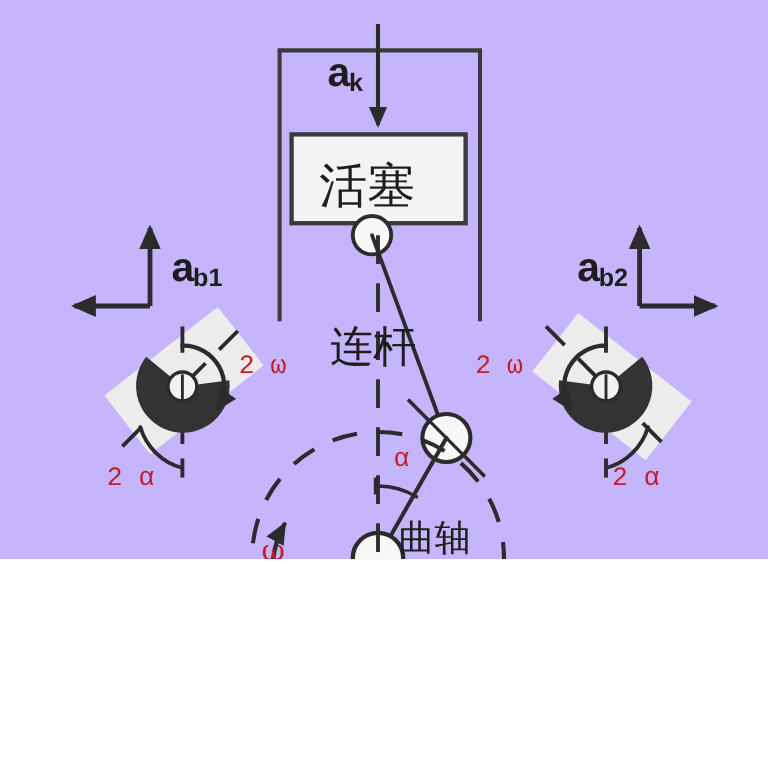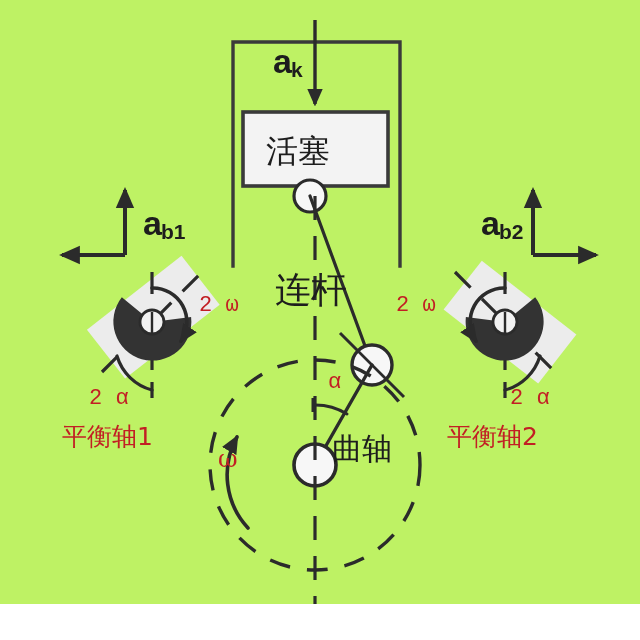--- a/index.html
+++ b/index.html
@@ -3,22 +3,22 @@
 <meta charset="utf-8">
 <style>
   html, body {
     margin: 0;
     padding: 0;
     background: #ffffff;
   }
   #stage {
     position: relative;
     width: 640px;
-    height: 604px;
-    background: #bef264;
+    height: 466px;
+    background: #c4b5fd;
     overflow: hidden;
     font-family: "Liberation Sans", sans-serif;
   }
   #diagram {
     position: absolute;
     left: 0;
     top: 0;
     width: 640px;
     height: 640px;
   }
@@ -185,21 +185,21 @@
     <g>
       <path d="M 533 255 L 533 190" fill="none" stroke="#2b2b2b" stroke-width="4" marker-end="url(#arrowDark)"></path>
       <path d="M 533 255 L 596 255" fill="none" stroke="#2b2b2b" stroke-width="4" marker-end="url(#arrowDark)"></path>
     </g>
   </svg>
 
   <div class="lbl lbl-dark acc-label" style="left:273px; top:44px;">
     <span>a</span><span class="sub">k</span>
   </div>
 
-  <div class="lbl lbl-dark cn-label" style="left:266px; top:135px; font-size:32px;">活塞</div>
+  <div class="lbl lbl-dark cn-label" style="left:266px; top:135px; font-size:40px;">活塞</div>
 
   <div class="lbl lbl-dark cn-label" style="left:275px; top:272px;">连杆</div>
 
   <div class="lbl lbl-dark cn-label" style="left:332px; top:434px; font-size:30px;">曲轴</div>
 
   <div class="lbl lbl-dark acc-label" style="left:143px; top:206px;">
     <span>a</span><span class="sub">b1</span>
   </div>
 
   <div class="lbl lbl-dark acc-label" style="left:481px; top:206px;text-align:center;">
@@ -207,21 +207,19 @@
   </div>
 
   <div class="lbl lbl-red greek-label" style="left:199px; top:295px;">2 ω</div>
 
   <div class="lbl lbl-red greek-label" style="left:396px; top:295px;">2 ω</div>
 
   <div class="lbl lbl-red greek-label" style="left:89px; top:388px;">2 α</div>
 
   <div class="lbl lbl-red greek-label" style="left:510px; top:388px;">2 α</div>
 
-  <div class="lbl lbl-red cn-label-red" style="left:62px; top:424px;">平衡轴1</div>
-
-  <div class="lbl lbl-red cn-label-red" style="left:447px; top:424px;">平衡轴2</div>
+
 
   <div class="lbl lbl-red greek-label" style="left:328px; top:372px;">α</div>
 
   <div class="lbl lbl-red greek-label-sm" style="left:218px; top:447px;">ω</div>
 
 </div>
 
 </body></html>

